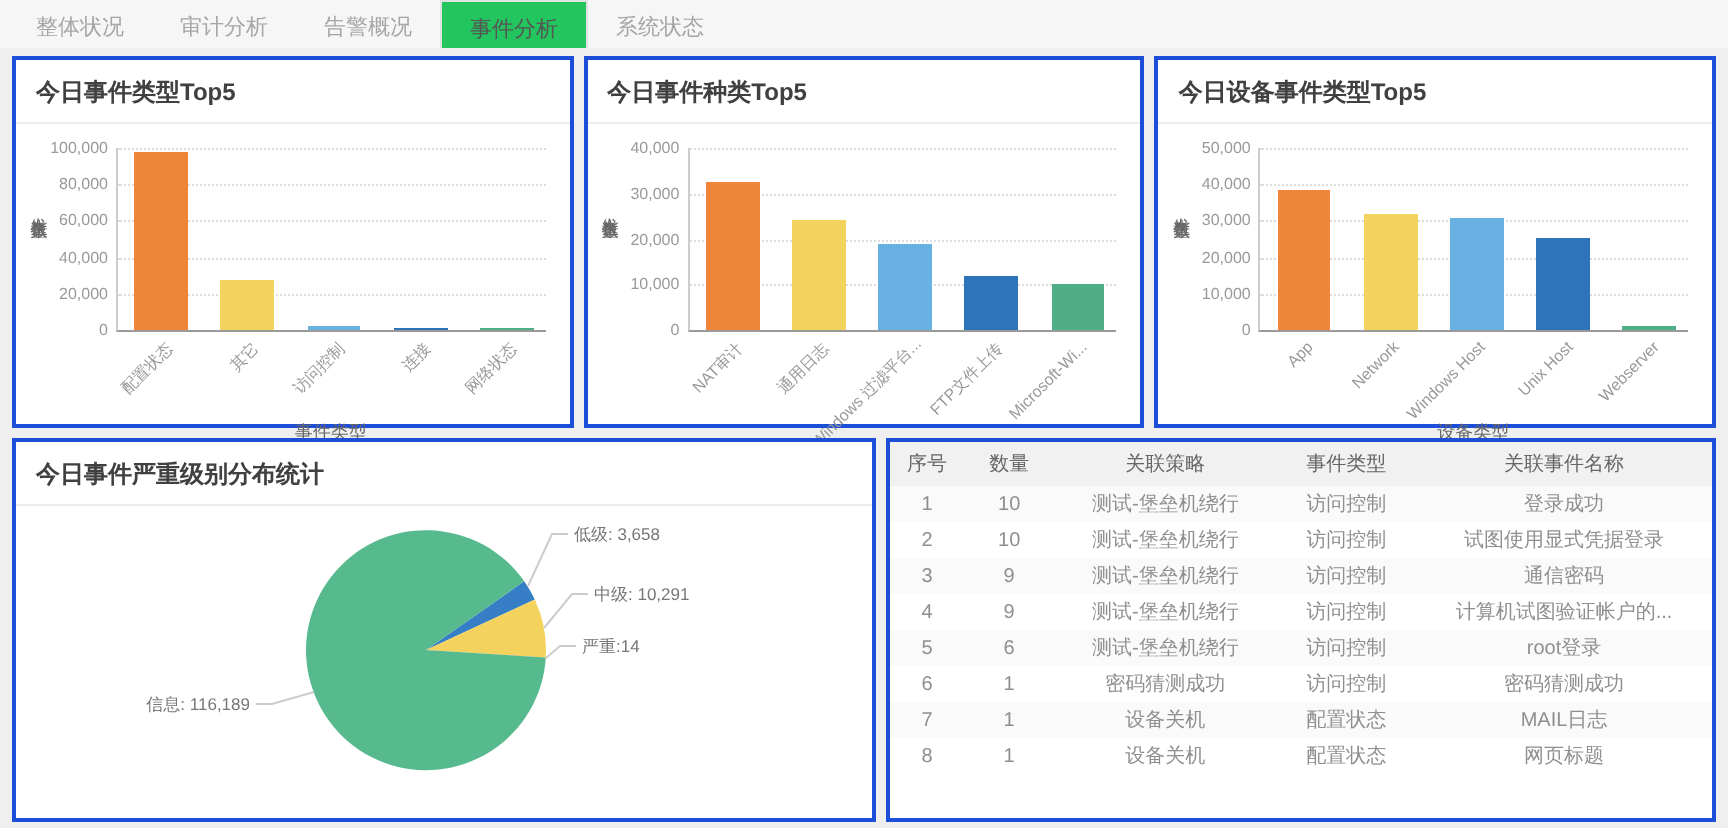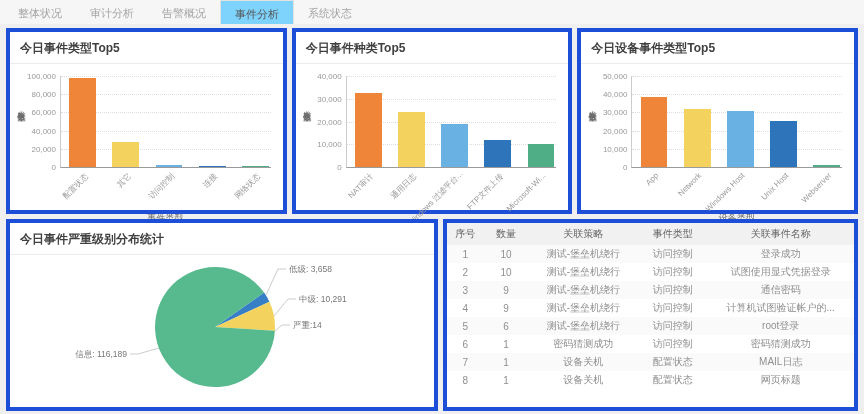--- a/index.html
+++ b/index.html
@@ -5,26 +5,26 @@
   * { box-sizing: border-box; }
   html,body { margin:0; padding:0; }
   body {
     width:864px; height:414px; overflow:hidden;
     background:#efefef;
     font-family:"Liberation Sans", sans-serif;
   }
   
   .tabbar { display:flex; align-items:stretch; height:24px; background:#f6f6f6; padding-left:4px; }
   .tab { padding:6px 14px 5px; font-size:11px; color:#a6a6a6; cursor:pointer; white-space:nowrap; }
-  .tab.active { background:#7dd3fc; border:1px solid #e2e2e2; border-bottom:none; color:#555;text-align:right; }
+  .tab.active { background:#22c55e; border:1px solid #e2e2e2; border-bottom:none; color:#555;text-align:right; }
   
   .main { padding:4px 6px 0; }
   .row { display:flex; gap:5px; }
   .row2 { margin-top:5px; }
-  .panel { background:#fff; border:4px solid #1d4ed8; position:relative; }
+  .panel { background:#fff; border:2px solid #1d4ed8; position:relative; }
   .row1 .panel { flex:1 1 0; height:186px; }
   .panel-pie { width:432px; height:192px; }
   .panel-table { flex:1 1 0; height:192px; }
   .panel-hd { display:flex; justify-content:space-between; align-items:center;
               padding:8px 10px 6px; font-size:12px; font-weight:bold; color:#404040;
               border-bottom:1px solid #ededed; }
   
   .barchart { position:relative; margin:12px 12px 0 50px; }
   .plot { position:relative; height:92px; border-left:1px solid #ccc; border-bottom:1px solid #9a9a9a; }
   .grid { position:absolute; left:0; right:0; border-top:1px dotted #ddd; }

